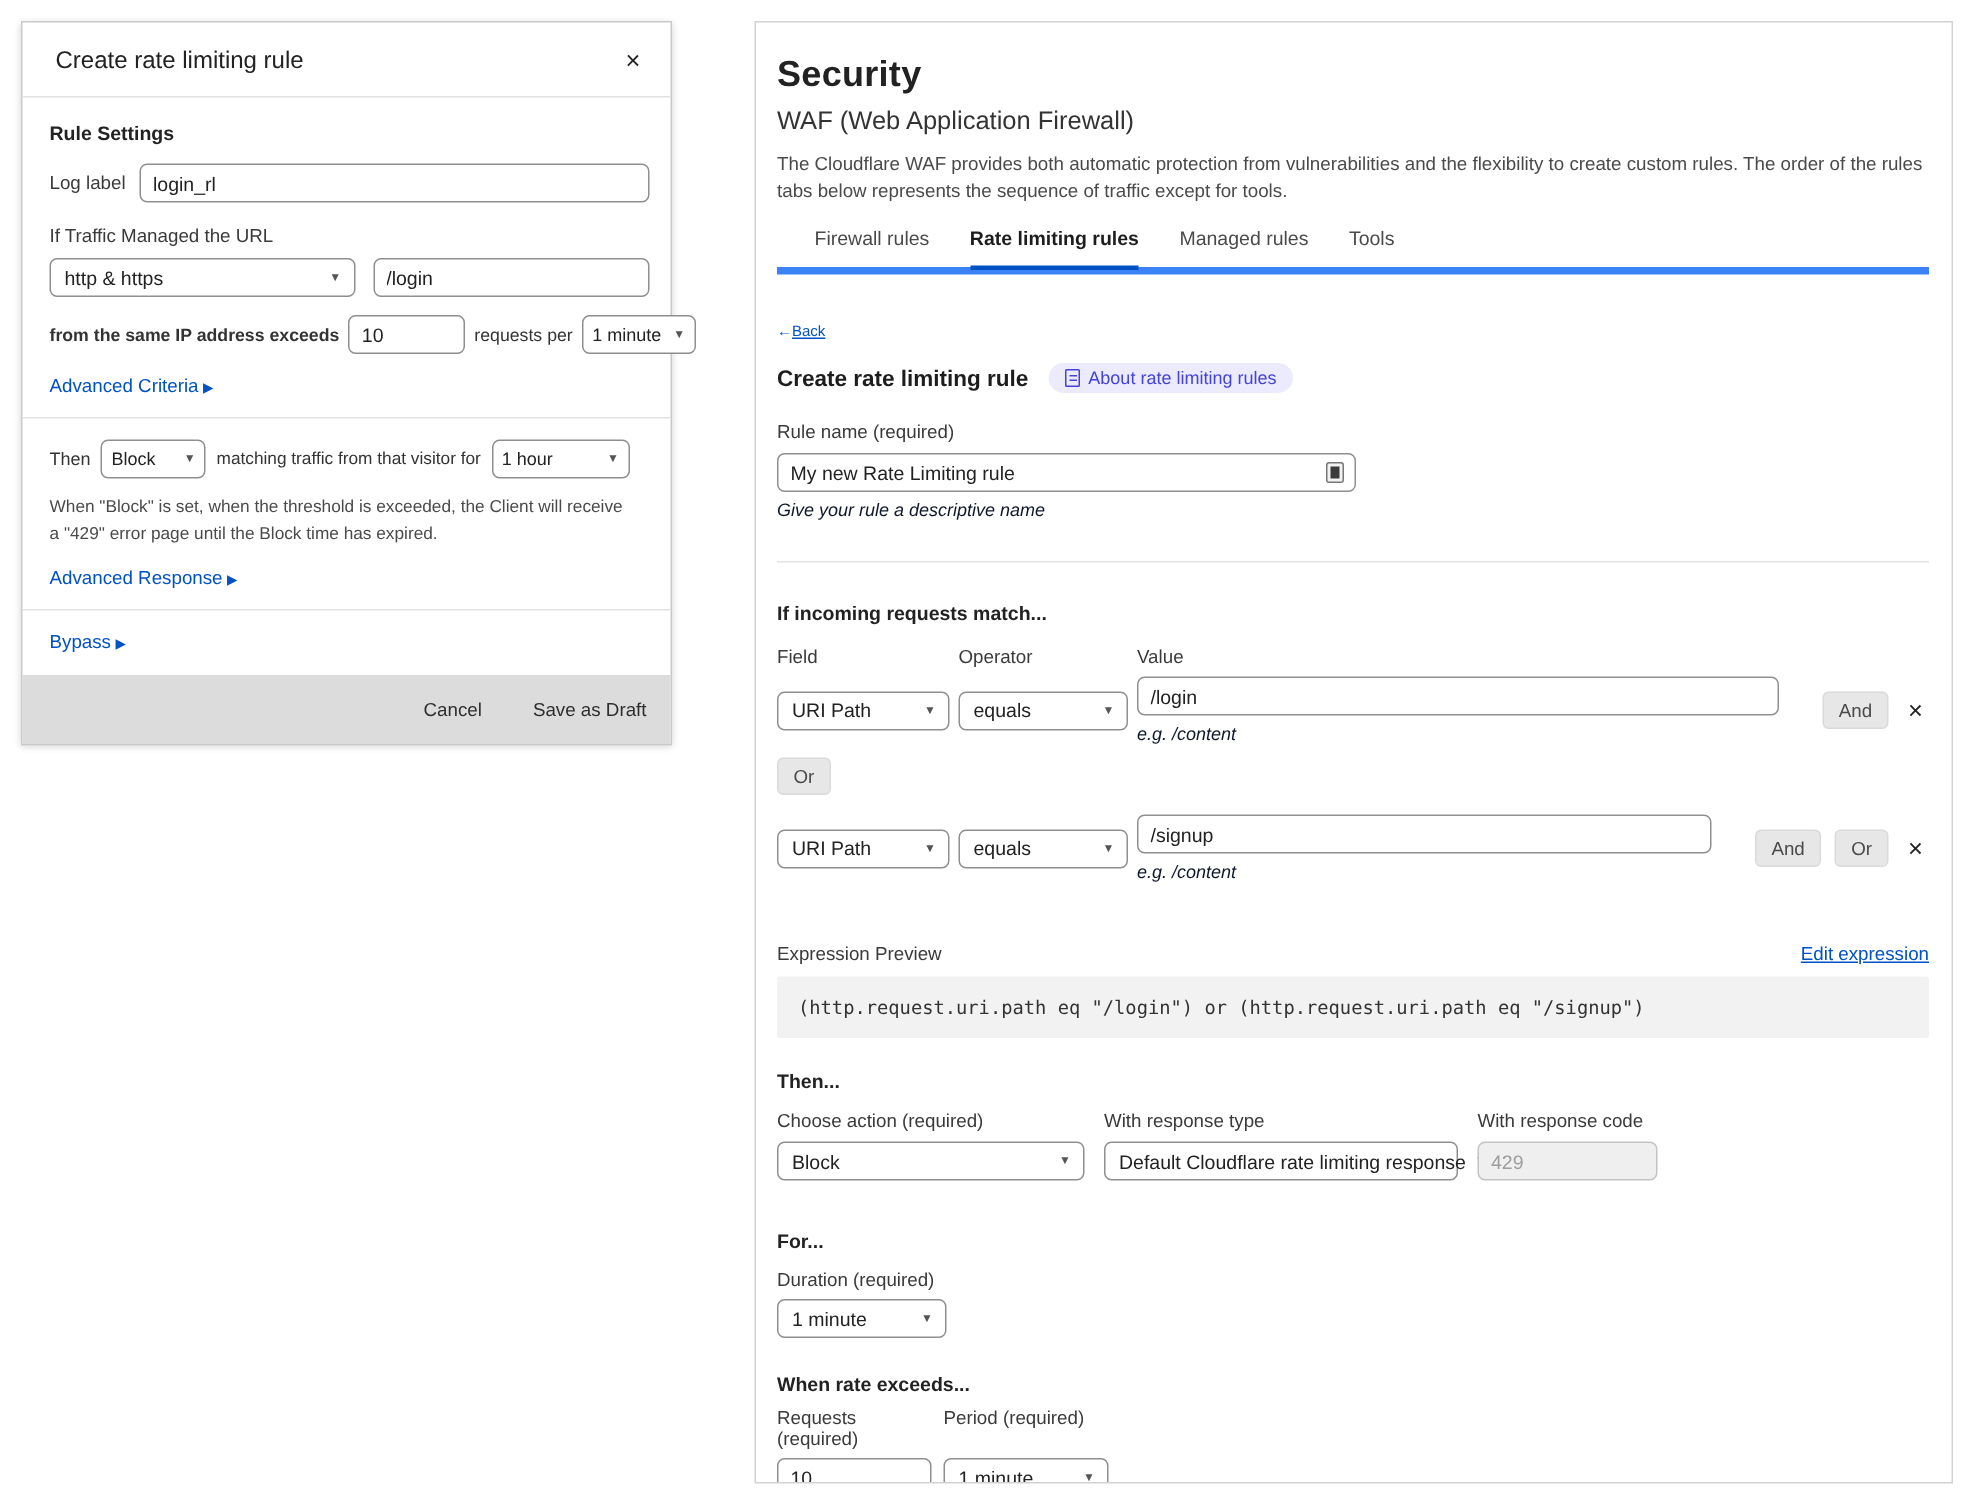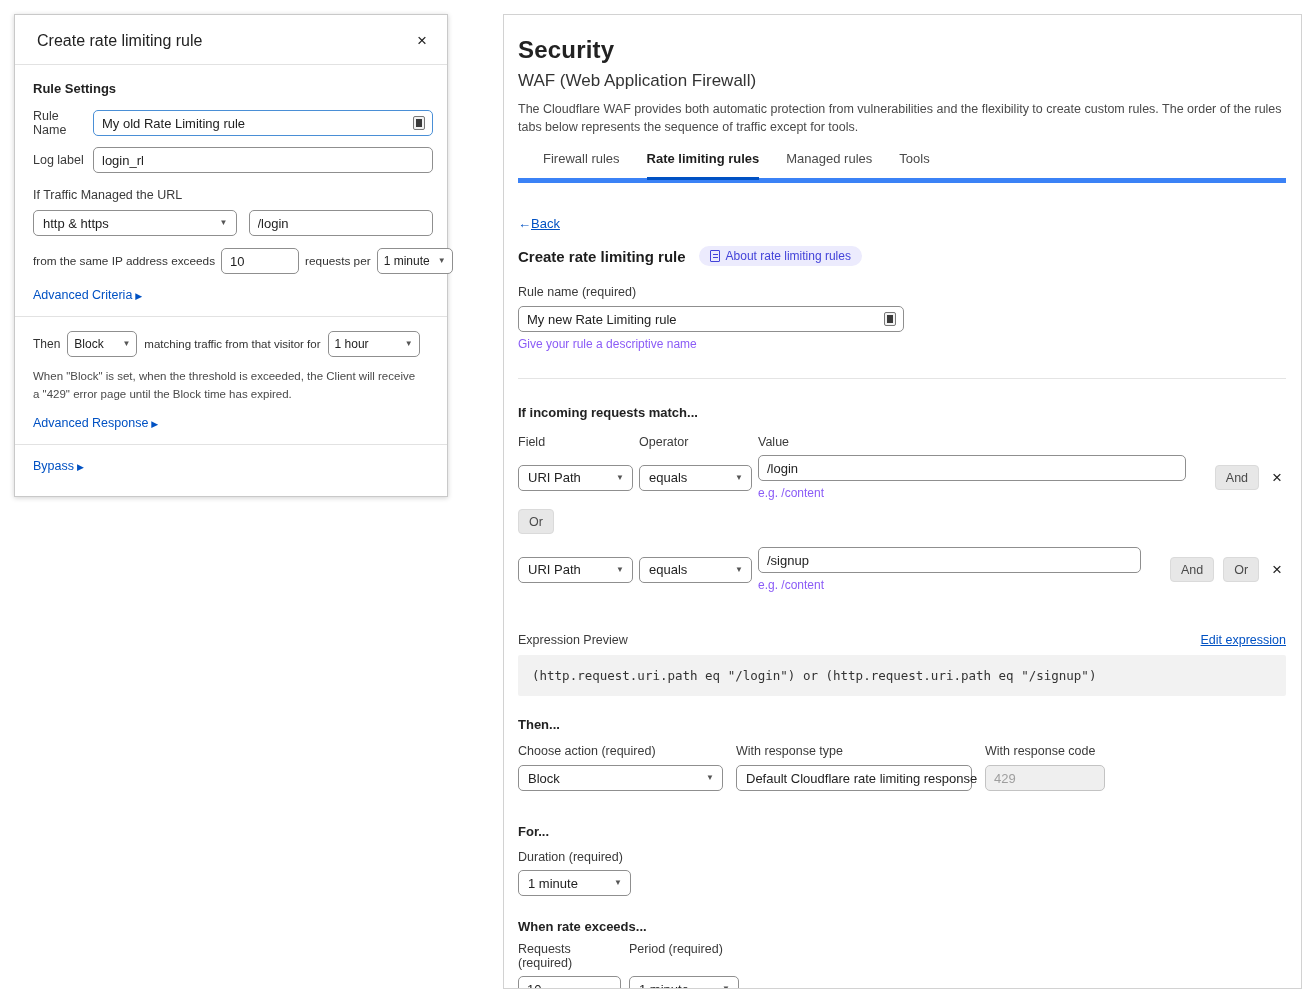--- a/index.html
+++ b/index.html
@@ -27,21 +27,21 @@
   .autofill-ico::after { content:""; width:6px; height:8px; background:#3a3a3a; display:block; }
   .gbtn {
     display:inline-flex; align-items:center; justify-content:center;
     background:#e7e7e7; border:1px solid #dadada; border-radius:4px;
     height:25px; padding:0 10px; font-size:12.5px; color:#4a4a4a; cursor:pointer; white-space:nowrap;
   }
   .xicon { font-size:17px; color:#222; cursor:pointer; line-height:1; padding:2px 4px; }
   .blue-link { color:#0051c3; font-size:12.5px; cursor:pointer; text-decoration:none; }
   .tri { font-size:9px; margin-left:3px; }
   .lbl { font-size:12.5px; color:#3a3a3a; }
-  .helper { font-size:12px; color:#8b5cf6; }
+  .helper { font-size:12px; color:#0f172a;font-style:italic; }
   .bold-sec { font-size:13px; font-weight:bold; color:#222; }
 
   
   .dialog {
     position:absolute; left:14px; top:14px; width:434px; height:483px;
     background:#fff; border:1px solid #c9c9c9; box-shadow:0 1px 5px rgba(0,0,0,.18);
     display:flex; flex-direction:column; font-size:12.5px;
   }
   .dlg-header { display:flex; align-items:center; justify-content:space-between;
     padding:15px 16px 13px 22px; border-bottom:1px solid #e2e2e2; }
@@ -64,21 +64,21 @@
   .panel {
     position:absolute; left:503px; top:14px; width:799px; height:975px;
     background:#fff; border:1px solid #d2d2d2; padding:21px 15px 0 14px; overflow:hidden;
   }
   .sec-title { font-size:24px; font-weight:bold; color:#222; letter-spacing:.2px; }
   .sec-sub { font-size:17px; color:#333; margin-top:7px; font-weight:400; }
   .sec-desc { font-size:12.5px; color:#4a4a4a; line-height:1.45; margin-top:9px; max-width:772px; }
   .tabs { display:flex; gap:27px; margin-top:15px; padding-left:25px; border-bottom:5px solid #3b82f6; }
   .tab { font-size:13px; color:#4a4a4a; padding-bottom:11px; cursor:pointer; }
   .tab.active { color:#1d1d1d; font-weight:bold; border-bottom:3px solid #0051c3; margin-bottom:-2px; }
-  .back-row { margin-top:33px; font-size:13px; }
+  .back-row { margin-top:33px; font-size:10px; }
   .back-row a { color:#0051c3; text-decoration:none; }
   .back-row .bl { text-decoration:underline; }
   .h2row { display:flex; align-items:center; margin-top:15px; gap:13px; }
   .h2 { font-size:15px; font-weight:bold; color:#1d1d1d; }
   .badge {
     display:inline-flex; align-items:center; gap:6px;
     background:#ecebfd; color:#4343d9; font-size:12px;
     border-radius:10px; padding:3px 11px; cursor:pointer;
   }
   .doc-ico { width:10px; height:12px; border:1px solid #4343d9; border-radius:1px; position:relative; }
@@ -118,48 +118,41 @@
 <body>
 
 <div class="dialog">
   <div class="dlg-header">
     <span class="dlg-title">Create rate limiting rule</span>
     <span class="xicon">×</span>
   </div>
   <div class="dlg-body">
     <div class="bold-sec" style="margin-bottom:13px;">Rule Settings</div>
 
-    <div class="frow">
-      <span class="flabel">Rule Name</span>
-      <span class="fctl input-wrap">
-        <input class="tinput focus-blue" value="My old Rate Limiting rule" style="">
-        <span class="autofill-ico"></span>
-      </span>
-    </div>
 
     <div class="frow">
       <span class="flabel">Log label</span>
       <span class="fctl">
         <input class="tinput" value="login_rl" style="">
       </span>
     </div>
 
     <div class="lbl" style="margin-top:15px; margin-bottom:8px;">If Traffic Managed the URL</div>
     <div style="display:flex; gap:12px;">
       <div class="select" style="flex:1;">
         <span>http &amp; https</span>
         <span class="caret">▼</span>
       </div>
       <span style="flex:1;">
         <input class="tinput" value="/login" style="">
       </span>
     </div>
 
     <div class="inline-row" style="margin-top:12px; font-size:12px;">
-      <span style="font-size:11.8px;">from the same IP address exceeds</span>
+      <span style="font-size:11.8px;font-weight:bold;">from the same IP address exceeds</span>
       <input class="tinput" style="width: 78px; flex: 0 0 78px;" value="10">
       <span style="font-size:11.8px;">requests per</span>
       <div class="select" style="width:76px; flex:0 0 76px; padding:0 6px; font-size:12px;">
         <span>1 minute</span>
         <span class="caret">▼</span>
       </div>
     </div>
 
     <div style="margin-top:14px;">
       <a class="blue-link"><span>Advanced Criteria</span><span class="tri">▶</span></a>
@@ -186,20 +179,24 @@
       <a class="blue-link"><span>Advanced Response</span><span class="tri">▶</span></a>
     </div>
 
     <hr class="dlg-divider">
 
     <div>
       <a class="blue-link"><span>Bypass</span><span class="tri">▶</span></a>
     </div>
   </div>
 
+  <div class="dlg-footer">
+    <button class="txtbtn">Cancel</button>
+    <button class="txtbtn">Save as Draft</button>
+  </div>
 </div>
 
 <div class="panel">
   <div class="sec-title">Security</div>
   <div class="sec-sub">WAF (Web Application Firewall)</div>
   <div class="sec-desc">The Cloudflare WAF provides both automatic protection from vulnerabilities and the flexibility to create custom rules. The order of the rules tabs below represents the sequence of traffic except for tools.</div>
 
   <div class="tabs">
     <div class="tab">Firewall rules</div>
     <div class="tab active">Rate limiting rules</div>

